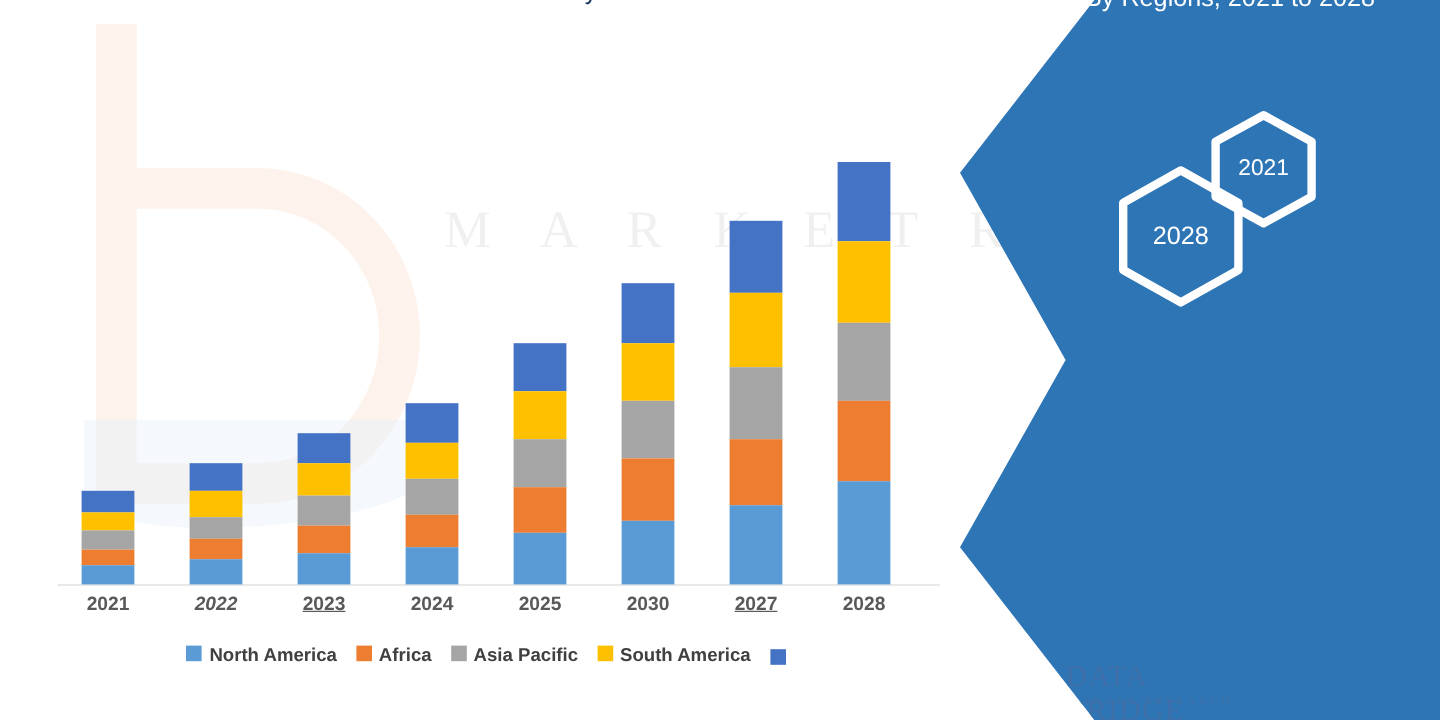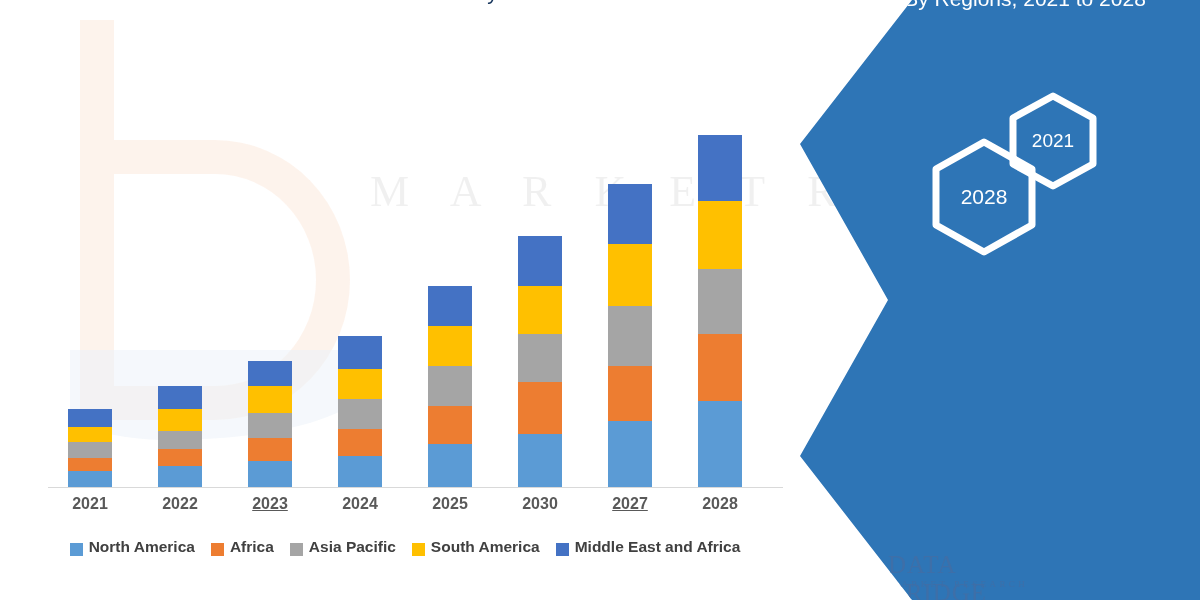--- a/index.html
+++ b/index.html
@@ -149,21 +149,21 @@
     top: 538px;
     width: 810px;
     display: flex;
     justify-content: center;
     align-items: center;
     gap: 16px;
     flex-wrap: nowrap;
   }
   .legend-item {
     display: flex;
-    align-items: flex-end;
+    align-items: flex-start;
     gap: 6px;
     white-space: nowrap;
   }
   .legend-swatch {
     width: 13px;
     height: 13px;
     flex: 0 0 13px;
   }
   .legend-label {
     font-size: 15.5px;
@@ -334,21 +334,21 @@
         <div class="bar-group" style="left: 698px;">
           <div class="seg" title="North America 2028" style="background: rgb(91, 155, 213); height: 86px;"></div>
           <div class="seg" title="Europe 2028" style="background: rgb(237, 125, 49); height: 67px;"></div>
           <div class="seg" title="Asia Pacific 2028" style="background: rgb(165, 165, 165); height: 65px;"></div>
           <div class="seg" title="South America 2028" style="background: rgb(255, 192, 0); height: 68px;"></div>
           <div class="seg" title="Middle East and Africa 2028" style="background: rgb(68, 114, 196); height: 66px;"></div>
         </div>
       </div>
     <div class="xlabels" id="xlabels">
         <div class="xlabel" style="left: 45px;">2021</div>
-        <div class="xlabel" style="left: 135px;">2022</div>
+        <div class="xlabel" style="left: 135px; font-style: italic;">2022</div>
         <div class="xlabel" style="left: 225px; text-decoration: underline;">2023</div>
         <div class="xlabel" style="left: 315px;">2024</div>
         <div class="xlabel" style="left: 405px;">2025</div>
         <div class="xlabel" style="left: 495px;">2030</div>
         <div class="xlabel" style="left: 585px; text-decoration: underline;">2027</div>
         <div class="xlabel" style="left: 675px;">2028</div>
       </div>
     <div class="legend" id="legend">
         <div class="legend-item">
           <span class="legend-swatch" style="background: rgb(91, 155, 213);"></span>
@@ -361,21 +361,20 @@
         <div class="legend-item">
           <span class="legend-swatch" style="background: rgb(165, 165, 165);"></span>
           <span class="legend-label">Asia Pacific</span>
         </div>
         <div class="legend-item">
           <span class="legend-swatch" style="background: rgb(255, 192, 0);"></span>
           <span class="legend-label">South America</span>
         </div>
         <div class="legend-item">
           <span class="legend-swatch" style="background: rgb(68, 114, 196);"></span>
-          <span class="legend-label">Middle East and Africa</span>
         </div>
       </div>
   </div>
 
   <div class="panel">
     <div class="panel-title">By Regions, 2021 to 2028</div>
 
     <div class="hex hex-2028">
       <svg viewBox="0 0 108 118" width="108" height="118" aria-hidden="true">
         <polygon points="54,4 102,31 102,87 54,114 6,87 6,31" fill="none" stroke="#ffffff" stroke-width="7" stroke-linejoin="round"></polygon>

